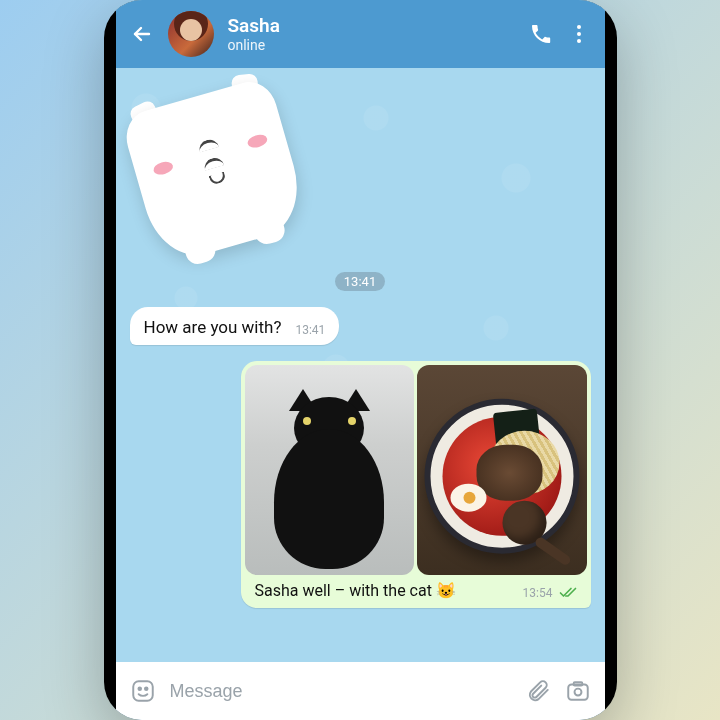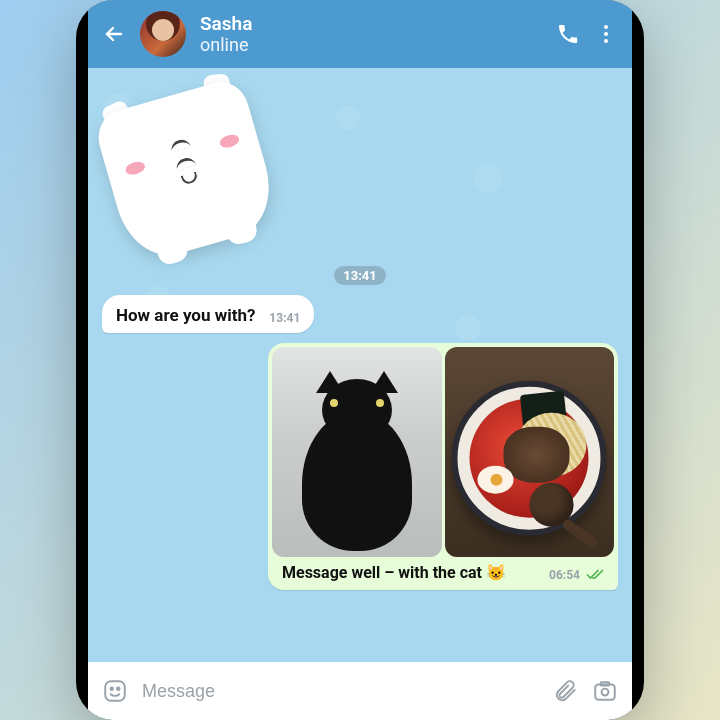--- a/index.html
+++ b/index.html
@@ -4,21 +4,21 @@
   <style>
     * { box-sizing: border-box; margin: 0; padding: 0; }
     body {
       width: 720px; height: 720px;
       background: linear-gradient(135deg, #9DCDF0 0%, #E8E5C5 100%);
       font-family: -apple-system, Roboto, Arial, sans-serif;
       display: flex; justify-content: center; align-items: center;
       overflow: hidden;
     }
     .phone {
-      width: 568px; height: 720px;
+      width: 513px; height: 720px;
       background: #000; border-radius: 38px;
       padding: 0 12px;
       box-shadow: 0 20px 60px rgba(0,0,0,.25);
       overflow: hidden;
       position: relative;
     }
     .screen {
       width: 100%; height: 100%;
       background: #A8D8EF;
       display: flex; flex-direction: column;
@@ -51,28 +51,27 @@
       flex-shrink: 0;
     }
     .avatar::after{
       content:""; position:absolute; left:12px; top:8px;
       width:22px; height:22px; border-radius:50%;
       background:#E8C3A3;
       box-shadow: 0 -6px 0 6px #5A2518;
     }
     .name-block { flex: 1; display: flex; flex-direction: column; line-height: 1.15; }
     .name { font-weight: 600; font-size: 19px; }
-    .status { font-size: 18px; opacity: .9; }
+    .status { font-size: 14px; opacity: .9; }
     .hdr-icon { width: 24px; height: 24px; cursor: pointer; }
     
     .messages {
       flex: 1; padding: 18px 14px 8px;
-      display: flex; flex-direction: column; gap: 10px;
+      display: flex; flex-direction: column; gap: 16px;
       overflow-y: auto;
-      font-weight: bold;
     }
     .row { display: flex; }
     .left { justify-content: flex-start; }
     .right { justify-content: flex-end; }
     .sticker {
       width: 170px; height: 170px;
       position: relative;
       transform: rotate(-16deg);
     }
     .sticker-body {
@@ -212,22 +211,22 @@
               <div class="broth"></div>
               <div class="nori"></div>
               <div class="noodle"></div>
               <div class="meat"></div>
               <div class="egg"></div>
               <div class="spoon"></div>
             </div>
           </div>
         </div>
         <div class="caption-row">
-          <span class="caption">Message well – with the cat 😺</span>
-          <span class="msg-time">06:54</span>
+          <span class="caption">Sasha well – with the cat 😺</span>
+          <span class="msg-time">13:54</span>
           <svg class="checks" width="18" height="14" viewBox="0 0 24 18" fill="none" stroke="currentColor" stroke-width="2.2" stroke-linecap="round" stroke-linejoin="round">
                 <path d="M2 9l4 4L16 3"></path>
                 <path d="M9 13l3 0L22 3"></path>
               </svg>
         </div>
       </div>
     </div>
   </div>
 
   <div class="input-bar">

